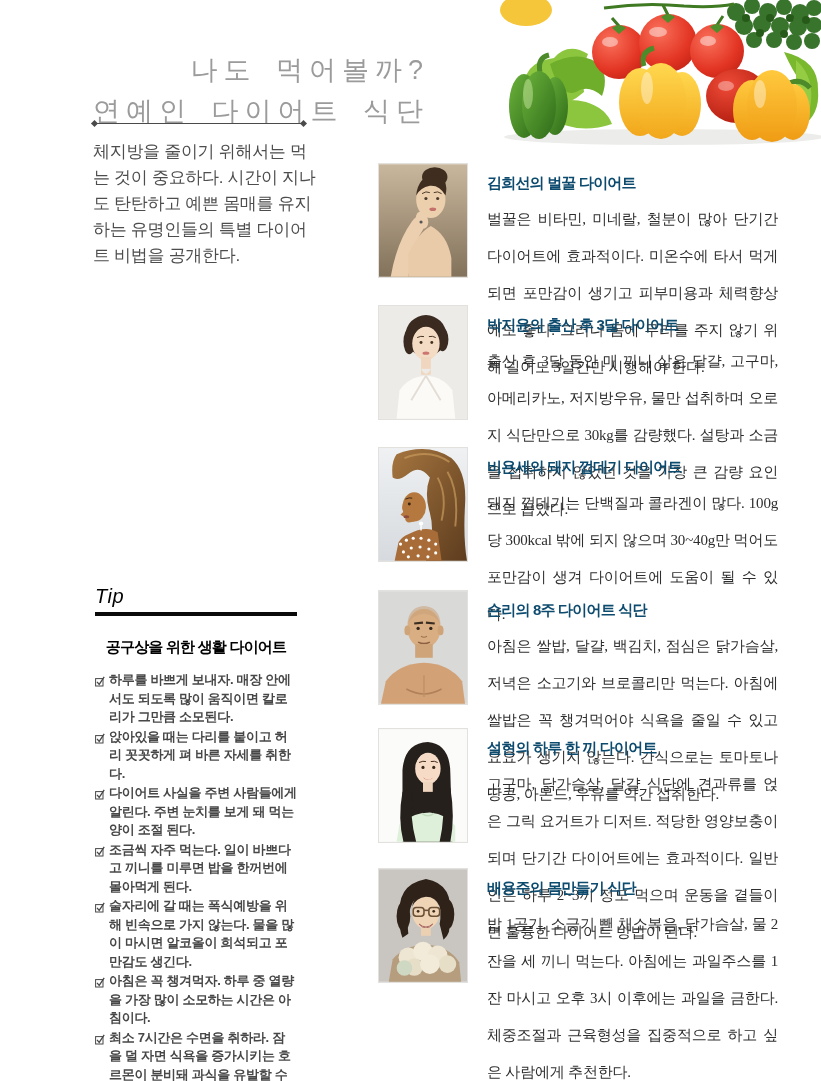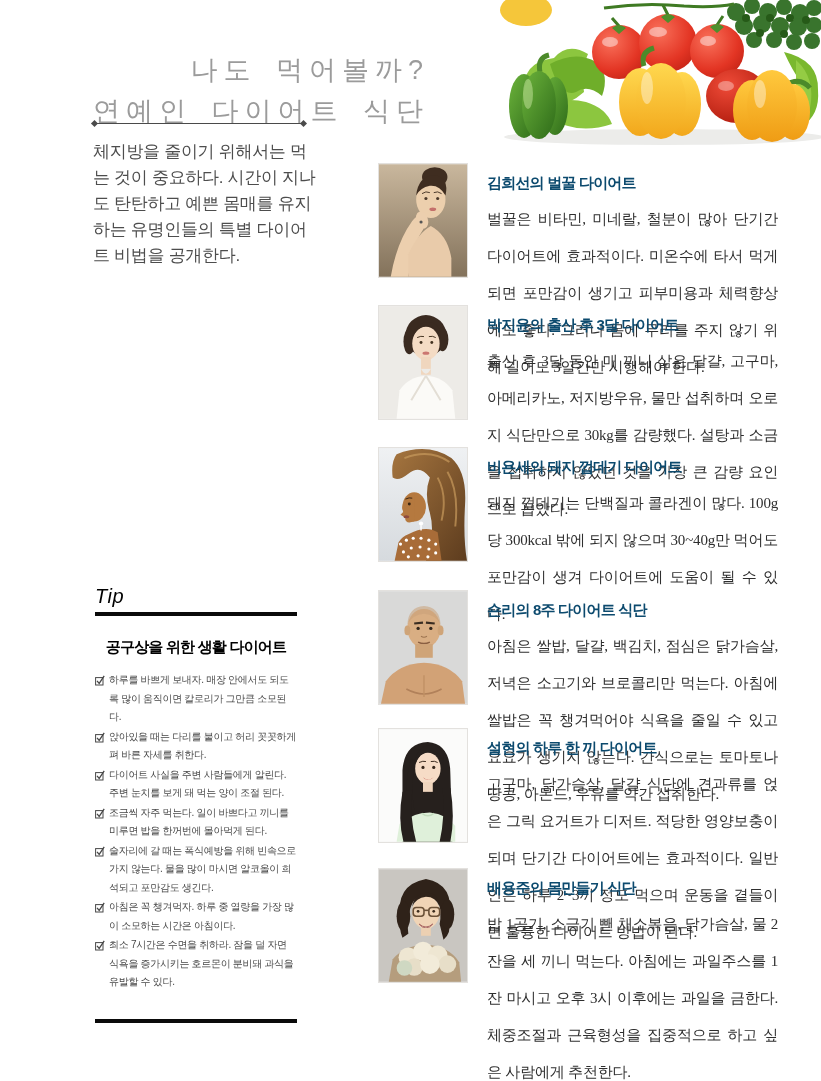--- a/index.html
+++ b/index.html
@@ -54,22 +54,22 @@
     font-weight:500; letter-spacing:0.5px;
   }
   .tip-rule { height:4px; background:#0a0a0a; margin-top:1px; }
   .tip-heading {
     margin-top:22px; font-size:15px; font-weight:700; color:#000;
     letter-spacing:-0.8px;
     text-align:center;
   }
   .tip-list { margin-top:14px; list-style:none; }
   .tip-item {
-    position:relative; padding-left:14px; font-size:10px; line-height:18.5px;
-    color:#474747; word-break:break-all; letter-spacing:-0.3px; margin-bottom:1px;
+    position:relative; padding-left:14px; font-size:13px; line-height:18.5px;
+    color:#474747; word-break:break-all; letter-spacing:-0.3px; margin-bottom:1px;font-weight:bold;
   }
   .checkbox-icon { position:absolute; left:0; top:3px; }
   .tip-bottom-rule { height:4px; background:#0a0a0a; margin-top:27px; }
 </style>
 </head>
 <body>
 
 <div class="page">
 
   <h1 class="main-title">

